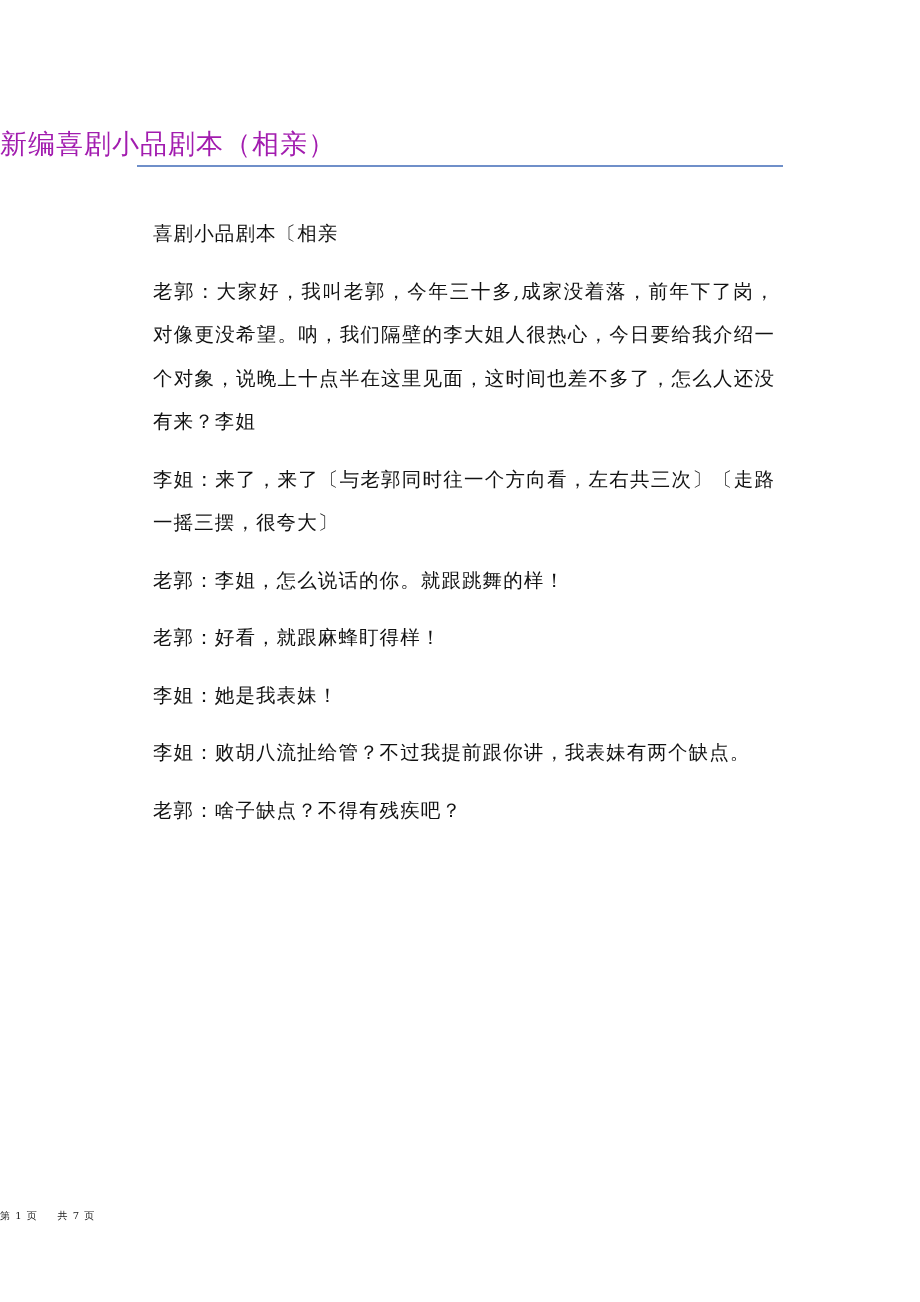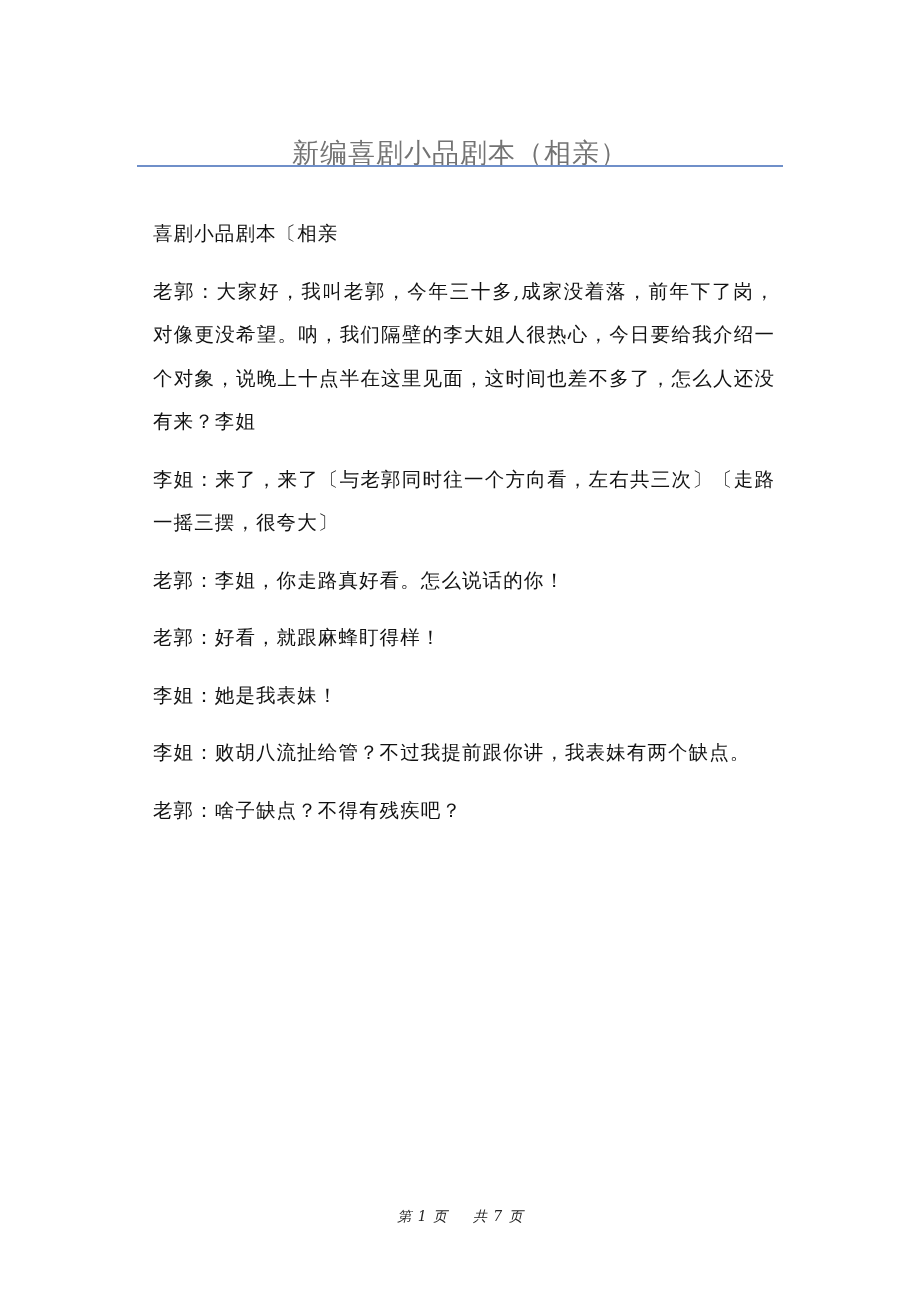--- a/index.html
+++ b/index.html
@@ -17,26 +17,26 @@
   }
   .page {
     position: absolute;
     left: 0; top: 0;
     width: 920px; height: 1302px;
     background: #ffffff;
   }
   .doc-title {
     position: absolute;
     left: 0; right: 0;
-    top: 115px;
-    text-align: center;
+    top: 106px;
+    text-align: left;
     font-size: 27px;
     line-height: 40px;
     letter-spacing: 1px;
-    color: #737373;
+    color: #a21caf;
     font-weight: normal;
   }
   .title-rule {
     position: absolute;
     left: 137px;
     width: 646px;
     top: 165px;
     height: 0;
     border-top: 2px solid #6f8fc9;
   }
@@ -53,41 +53,39 @@
   .para {
     margin: 14px;
     padding: 0;
     text-align: justify;
     word-break: break-all;
   }
   .footer {
     position: absolute;
     left: 0; right: 0;
     top: 1207px;
-    text-align: center;
-    font-size: 14px;
+    font-size: 10px;
     line-height: 18px;
     color: #222222;
     word-spacing: 2px;
-    font-style: italic;
   }
   .footer span { white-space: pre; }
 </style>
 </head>
 <body>
 
 <div class="page">
   <h1 class="doc-title">新编喜剧小品剧本（相亲）</h1>
   <div class="title-rule"></div>
 
   <div class="body-text">
     <p class="para">喜剧小品剧本〔相亲</p>
     <p class="para">老郭：大家好，我叫老郭，今年三十多,成家没着落，前年下了岗，对像更没希望。呐，我们隔壁的李大姐人很热心，今日要给我介绍一个对象，说晚上十点半在这里见面，这时间也差不多了，怎么人还没有来？李姐</p>
     <p class="para">李姐：来了，来了〔与老郭同时往一个方向看，左右共三次〕〔走路一摇三摆，很夸大〕</p>
-    <p class="para">老郭：李姐，你走路真好看。怎么说话的你！</p>
+    <p class="para">老郭：李姐，怎么说话的你。就跟跳舞的样！</p>
     <p class="para">老郭：好看，就跟麻蜂盯得样！</p>
     <p class="para">李姐：她是我表妹！</p>
     <p class="para">李姐：败胡八流扯给管？不过我提前跟你讲，我表妹有两个缺点。</p>
     <p class="para">老郭：啥子缺点？不得有残疾吧？</p>
   </div>
 
   <div class="footer">
     <span>第 1 页</span><span>    </span><span>共 7 页</span>
   </div>
 </div>

